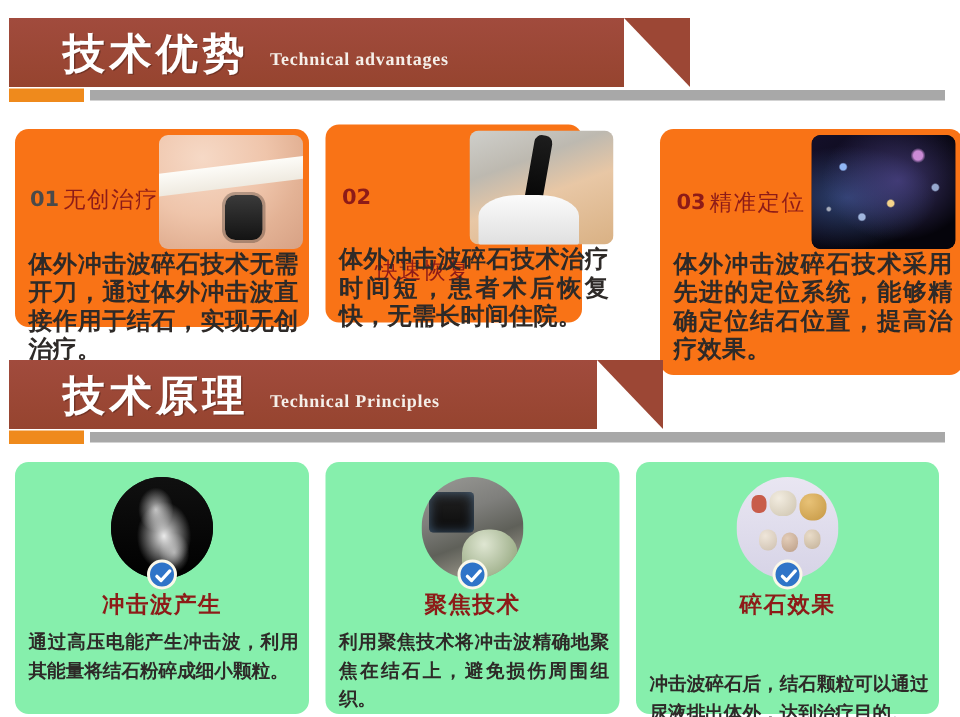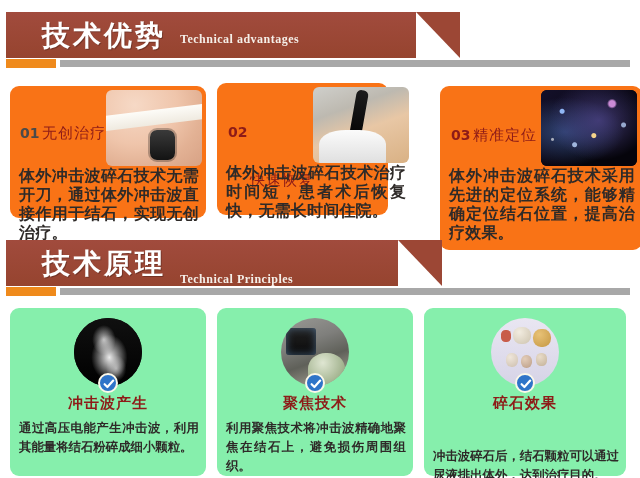--- a/index.html
+++ b/index.html
@@ -248,21 +248,21 @@
     <div class="num" style="left:11px;top:41px;color:#8d1b18;">03</div>
     <div class="ctitle" style="left:33px;top:40px;">精准定位</div>
     <div class="body" style="left:9px;top:80px;width:186px;">体外冲击波碎石技术采用先进的定位系统，能够精确定位结石位置，提高治疗效果。</div>
   </div>
 
   <div class="banner" style="top:240px;width:640px;">
     <div class="shape" style="width:392px;"></div>
     <div class="grayline" style="left:60px;width:570px;"></div>
     <div class="orange"></div>
     <div class="cn">技术原理</div>
-    <div class="en" style="left:180px;margin-top:12px;">Technical Principles</div>
+    <div class="en" style="left:180px;">Technical Principles</div>
   </div>
 
   <div class="pcard" style="left:10px;top:308px;width:196px;height:168px;">
     <div class="circle" style="left:64px;top:10px;width:68px;height:68px;">
       <div class="art-smoke"></div>
     </div>
     <div class="badge" style="left:88px;top:65px;">
       <svg width="12" height="12" viewBox="0 0 12 12" aria-hidden="true">
         <path d="M1.6 6.2 L4.4 9 L10.2 2.6" fill="none" stroke="#ffffff" stroke-width="2.2" stroke-linecap="round" stroke-linejoin="round"></path>
       </svg>

